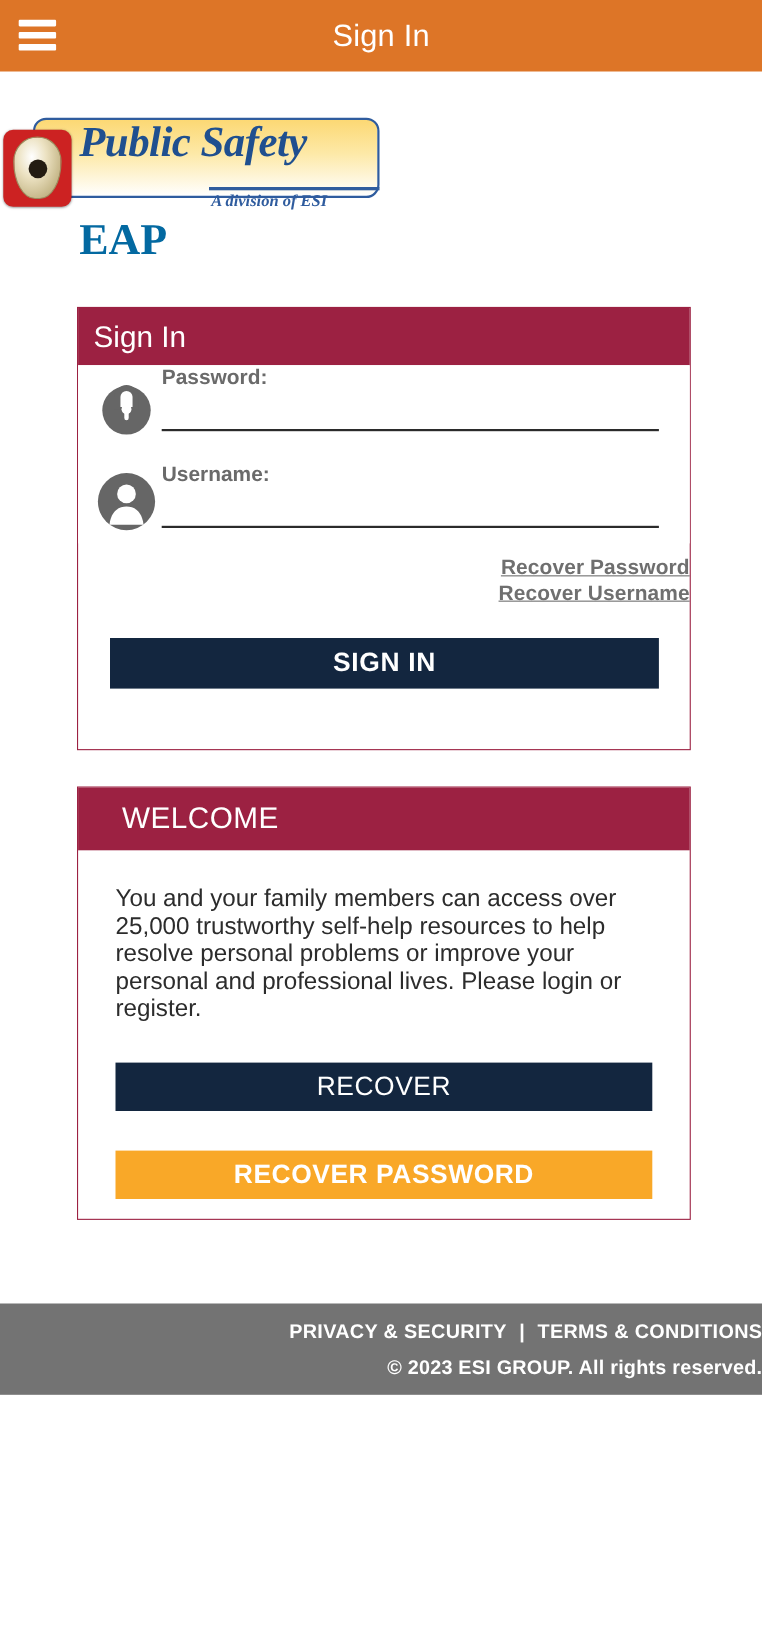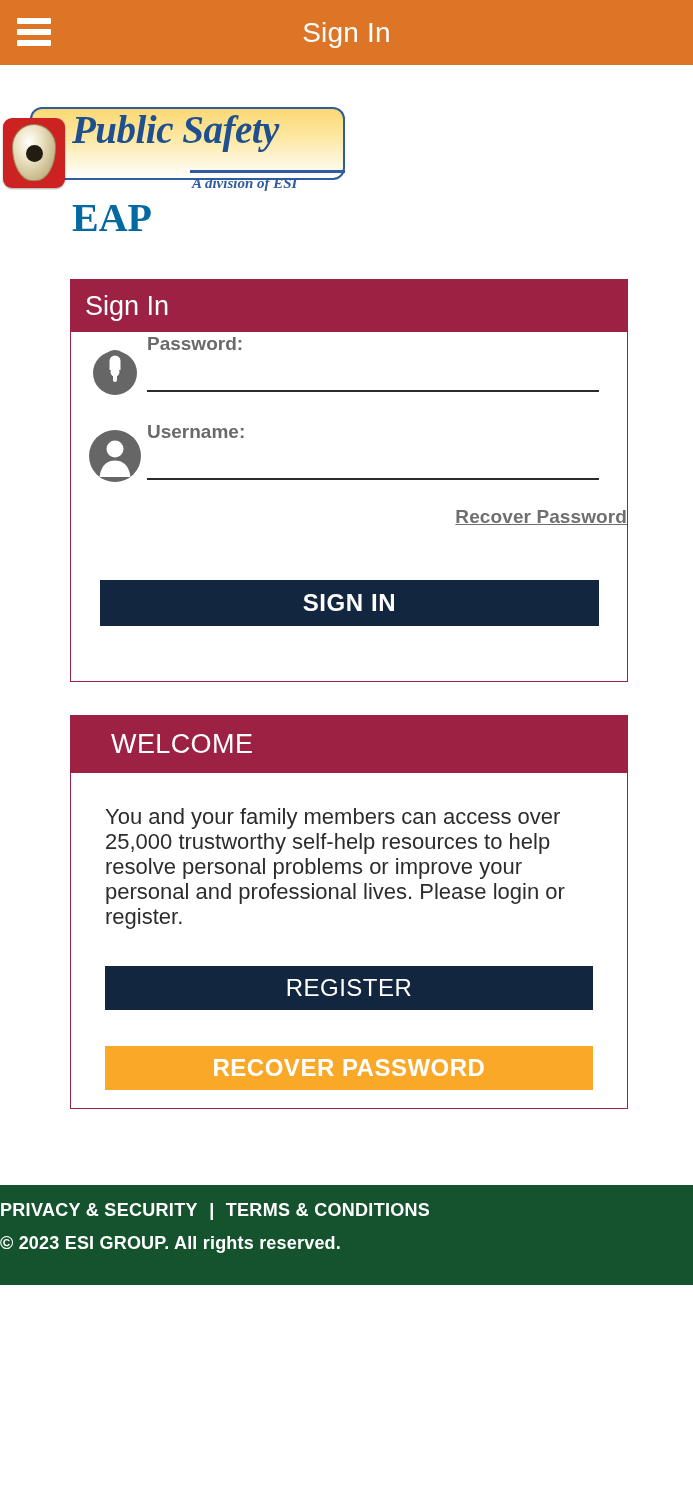--- a/index.html
+++ b/index.html
@@ -296,23 +296,23 @@
     font-weight: bold;
     letter-spacing: 0.5px;
   }
 
   
   .footer {
     position: absolute;
     left: 0;
     top: 1185px;
     width: 693px;
-    height: 100px;
-    background: #14532d;
-    text-align: left;
+    height: 83px;
+    background: #737373;
+    text-align: right;
     box-sizing: border-box;
     padding-top: 15px;
   }
   .footer-links a {
     color: #ffffff;
     font-size: 18px;
     font-weight: bold;
     text-decoration: none;
     letter-spacing: 0.3px;
   }
@@ -380,31 +380,32 @@
           <circle cx="28" cy="21" r="8.5" fill="#ffffff"></circle>
           <path d="M12.5 49 C14 36.5 21 32.5 28 32.5 C35 32.5 42 36.5 43.5 49 Z" fill="#ffffff"></path>
         </svg>
       </span>
       <span class="field-label">Username:</span>
       <input class="field-input" type="text" id="username-input" placeholder="" style="">
     </div>
 
     <div class="recover-links">
       <a href="#">Recover Password</a>
+      <a href="#">Recover Username</a>
     </div>
 
     <button class="btn btn-navy" id="signin-button">SIGN IN</button>
   </div>
 </div>
 
 <div class="card" id="welcome-card">
   <div class="card-header">WELCOME</div>
   <div class="card-body">
     <div class="welcome-text">You and your family members can access over 25,000 trustworthy self-help resources to help resolve personal problems or improve your personal and professional lives. Please login or register.</div>
-    <button class="btn btn-navy" id="register-button">REGISTER</button>
+    <button class="btn btn-navy" id="register-button">RECOVER</button>
     <button class="btn btn-orange" id="recover-password-button">RECOVER PASSWORD</button>
   </div>
 </div>
 
 <div class="footer">
   <div class="footer-links">
     <a href="#">PRIVACY &amp; SECURITY</a>
     <span class="footer-sep">|</span>
     <a href="#">TERMS &amp; CONDITIONS</a>
   </div>

